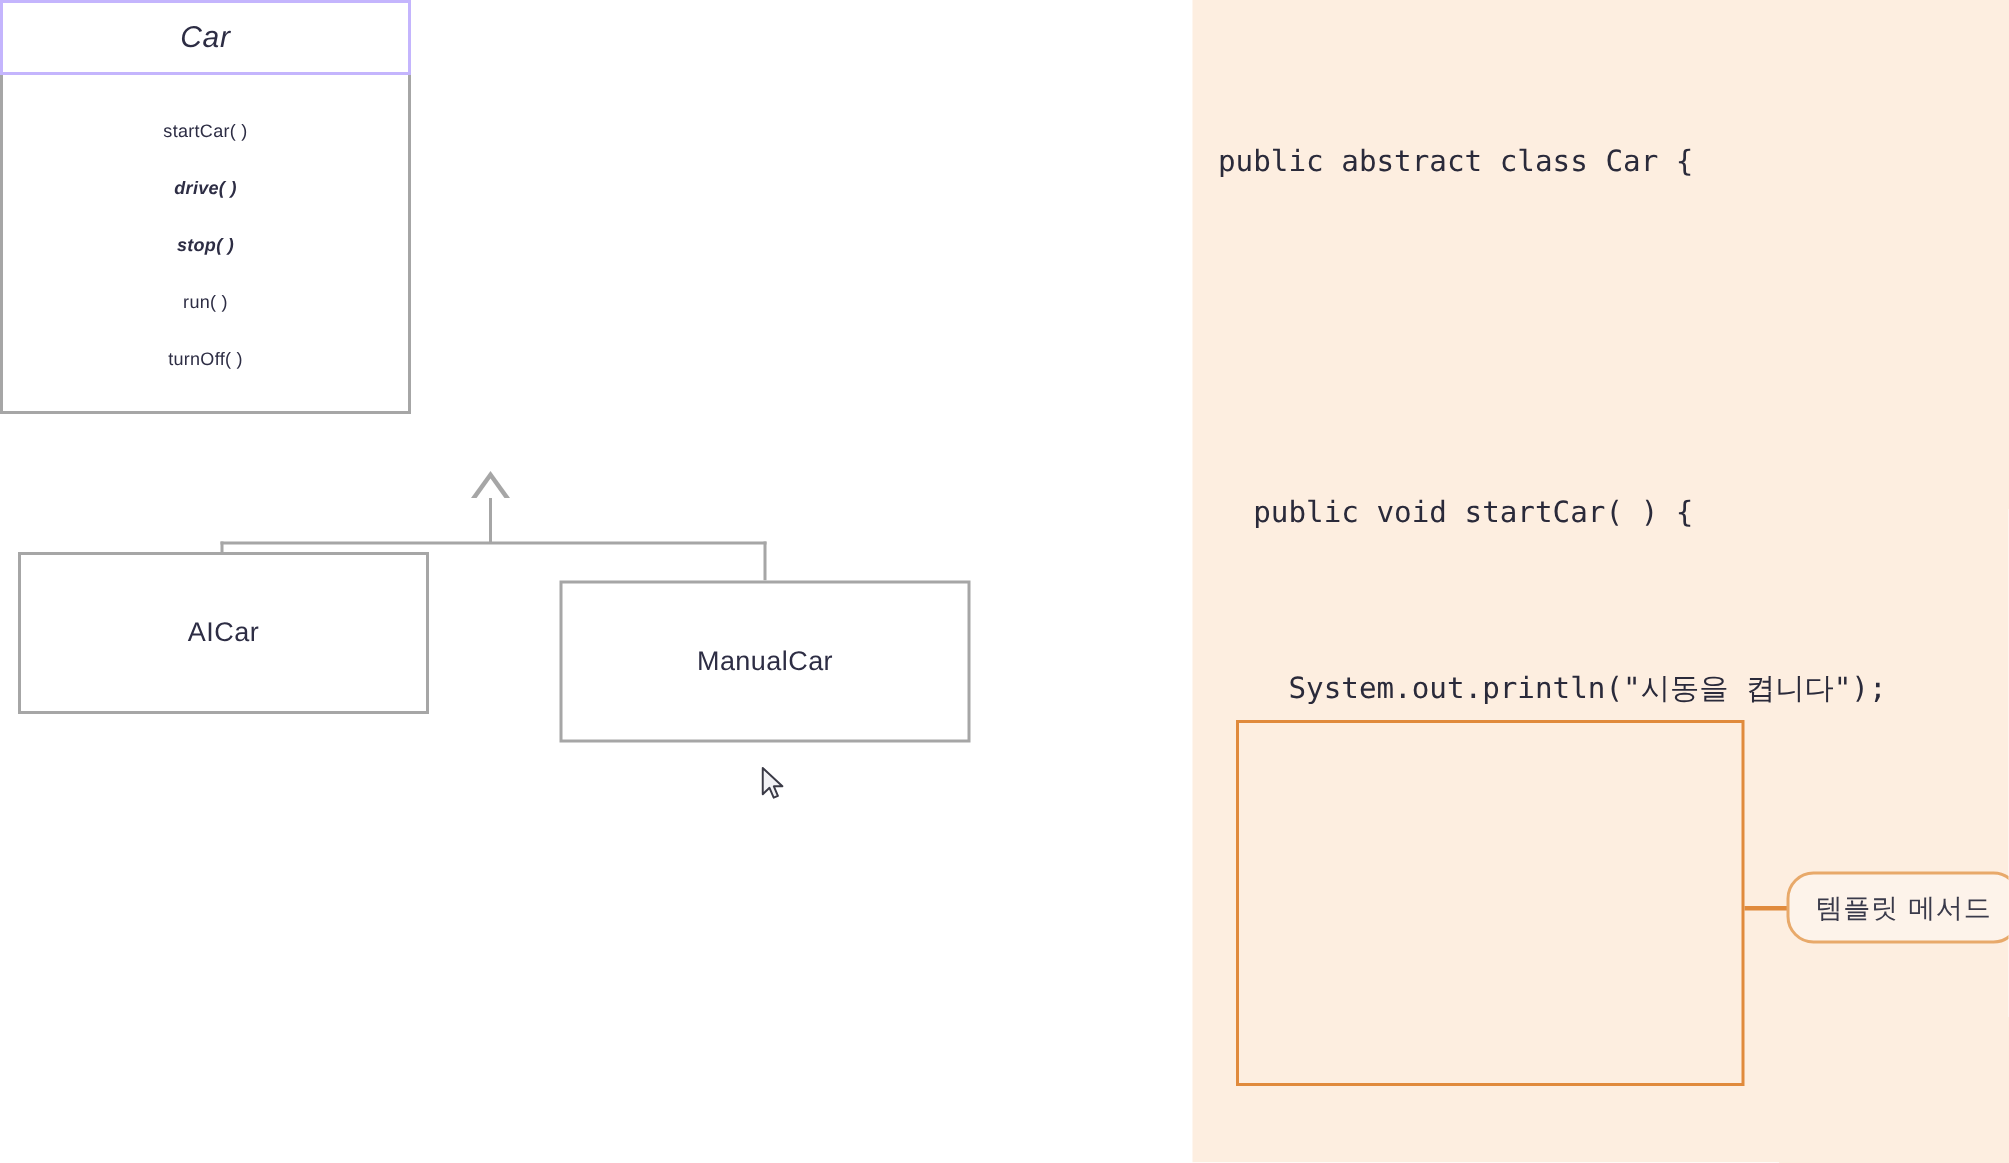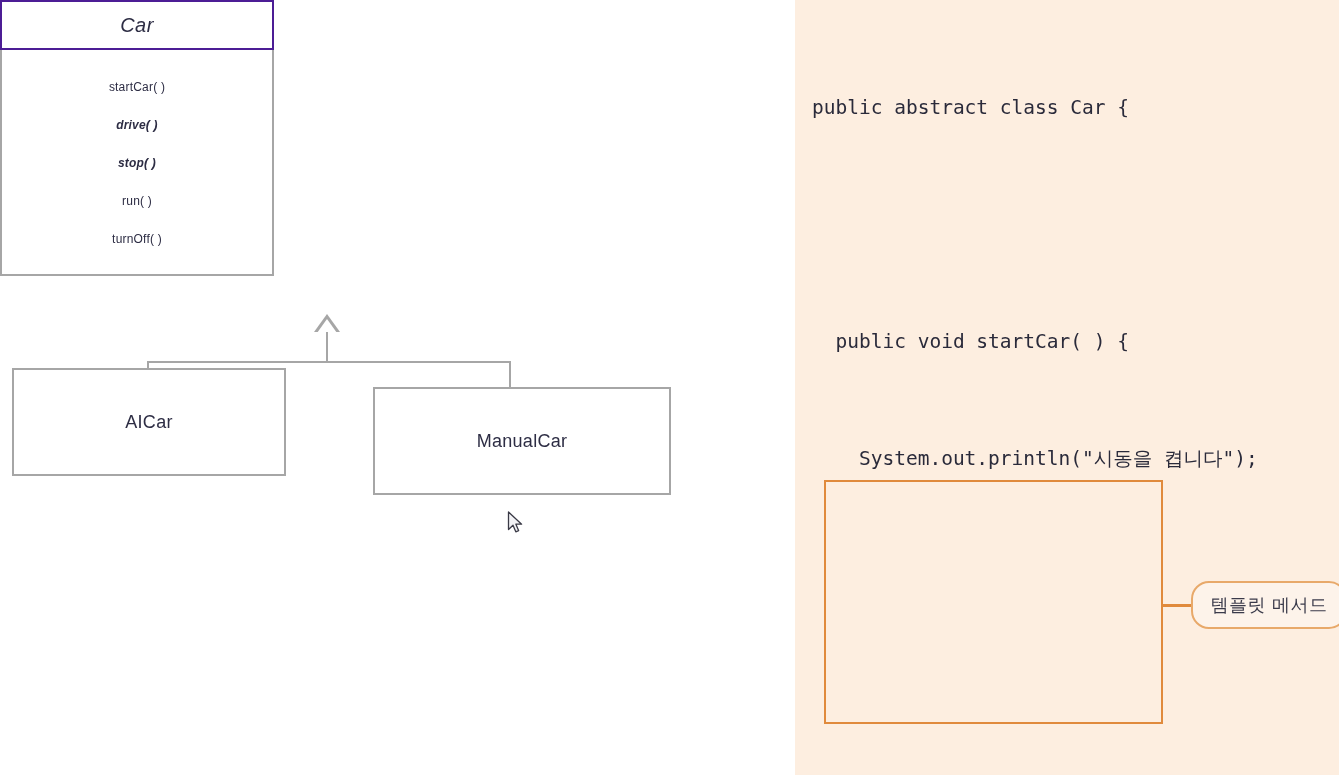--- a/index.html
+++ b/index.html
@@ -28,21 +28,21 @@
     box-sizing: border-box;
     border: 2px solid #a6a6a6;
     background: #ffffff;
   }
 
   
   #car-class { left: 190px; top: 30px; width: 274px; height: 276px; border: none; }
   #car-header {
     position: absolute; left: 0; top: 0; width: 274px; height: 50px;
     box-sizing: border-box;
-    border: 2px solid #4c1d95;
+    border: 2px solid #c4b5fd;
     background: #ffffff;
   }
   #car-body {
     position: absolute; left: 0; top: 50px; width: 274px; height: 226px;
     box-sizing: border-box;
     border: 2px solid #a6a6a6;
     border-top: none;
     background: #ffffff;
   }
   #car-title {
@@ -108,21 +108,21 @@
   }
   #drop-manualcar {
     position: absolute;
     left: 509px; top: 361px;
     width: 2px; height: 26px;
     background: #a6a6a6;
   }
 
   
   #aicar-class     { left: 12px;  top: 368px; width: 274px; height: 108px; }
-  #manualcar-class { left: 373px; top: 387px; width: 298px; height: 108px; }
+  #manualcar-class { left: 373px; top: 387px; width: 274px; height: 108px; }
   .subclass-title {
     position: absolute;
     left: 0; right: 0; top: 50%;
     transform: translateY(-50%);
     text-align: center;
     font-size: 18px;
     color: #2d2d44;
     letter-spacing: 0.3px;
   }
 

